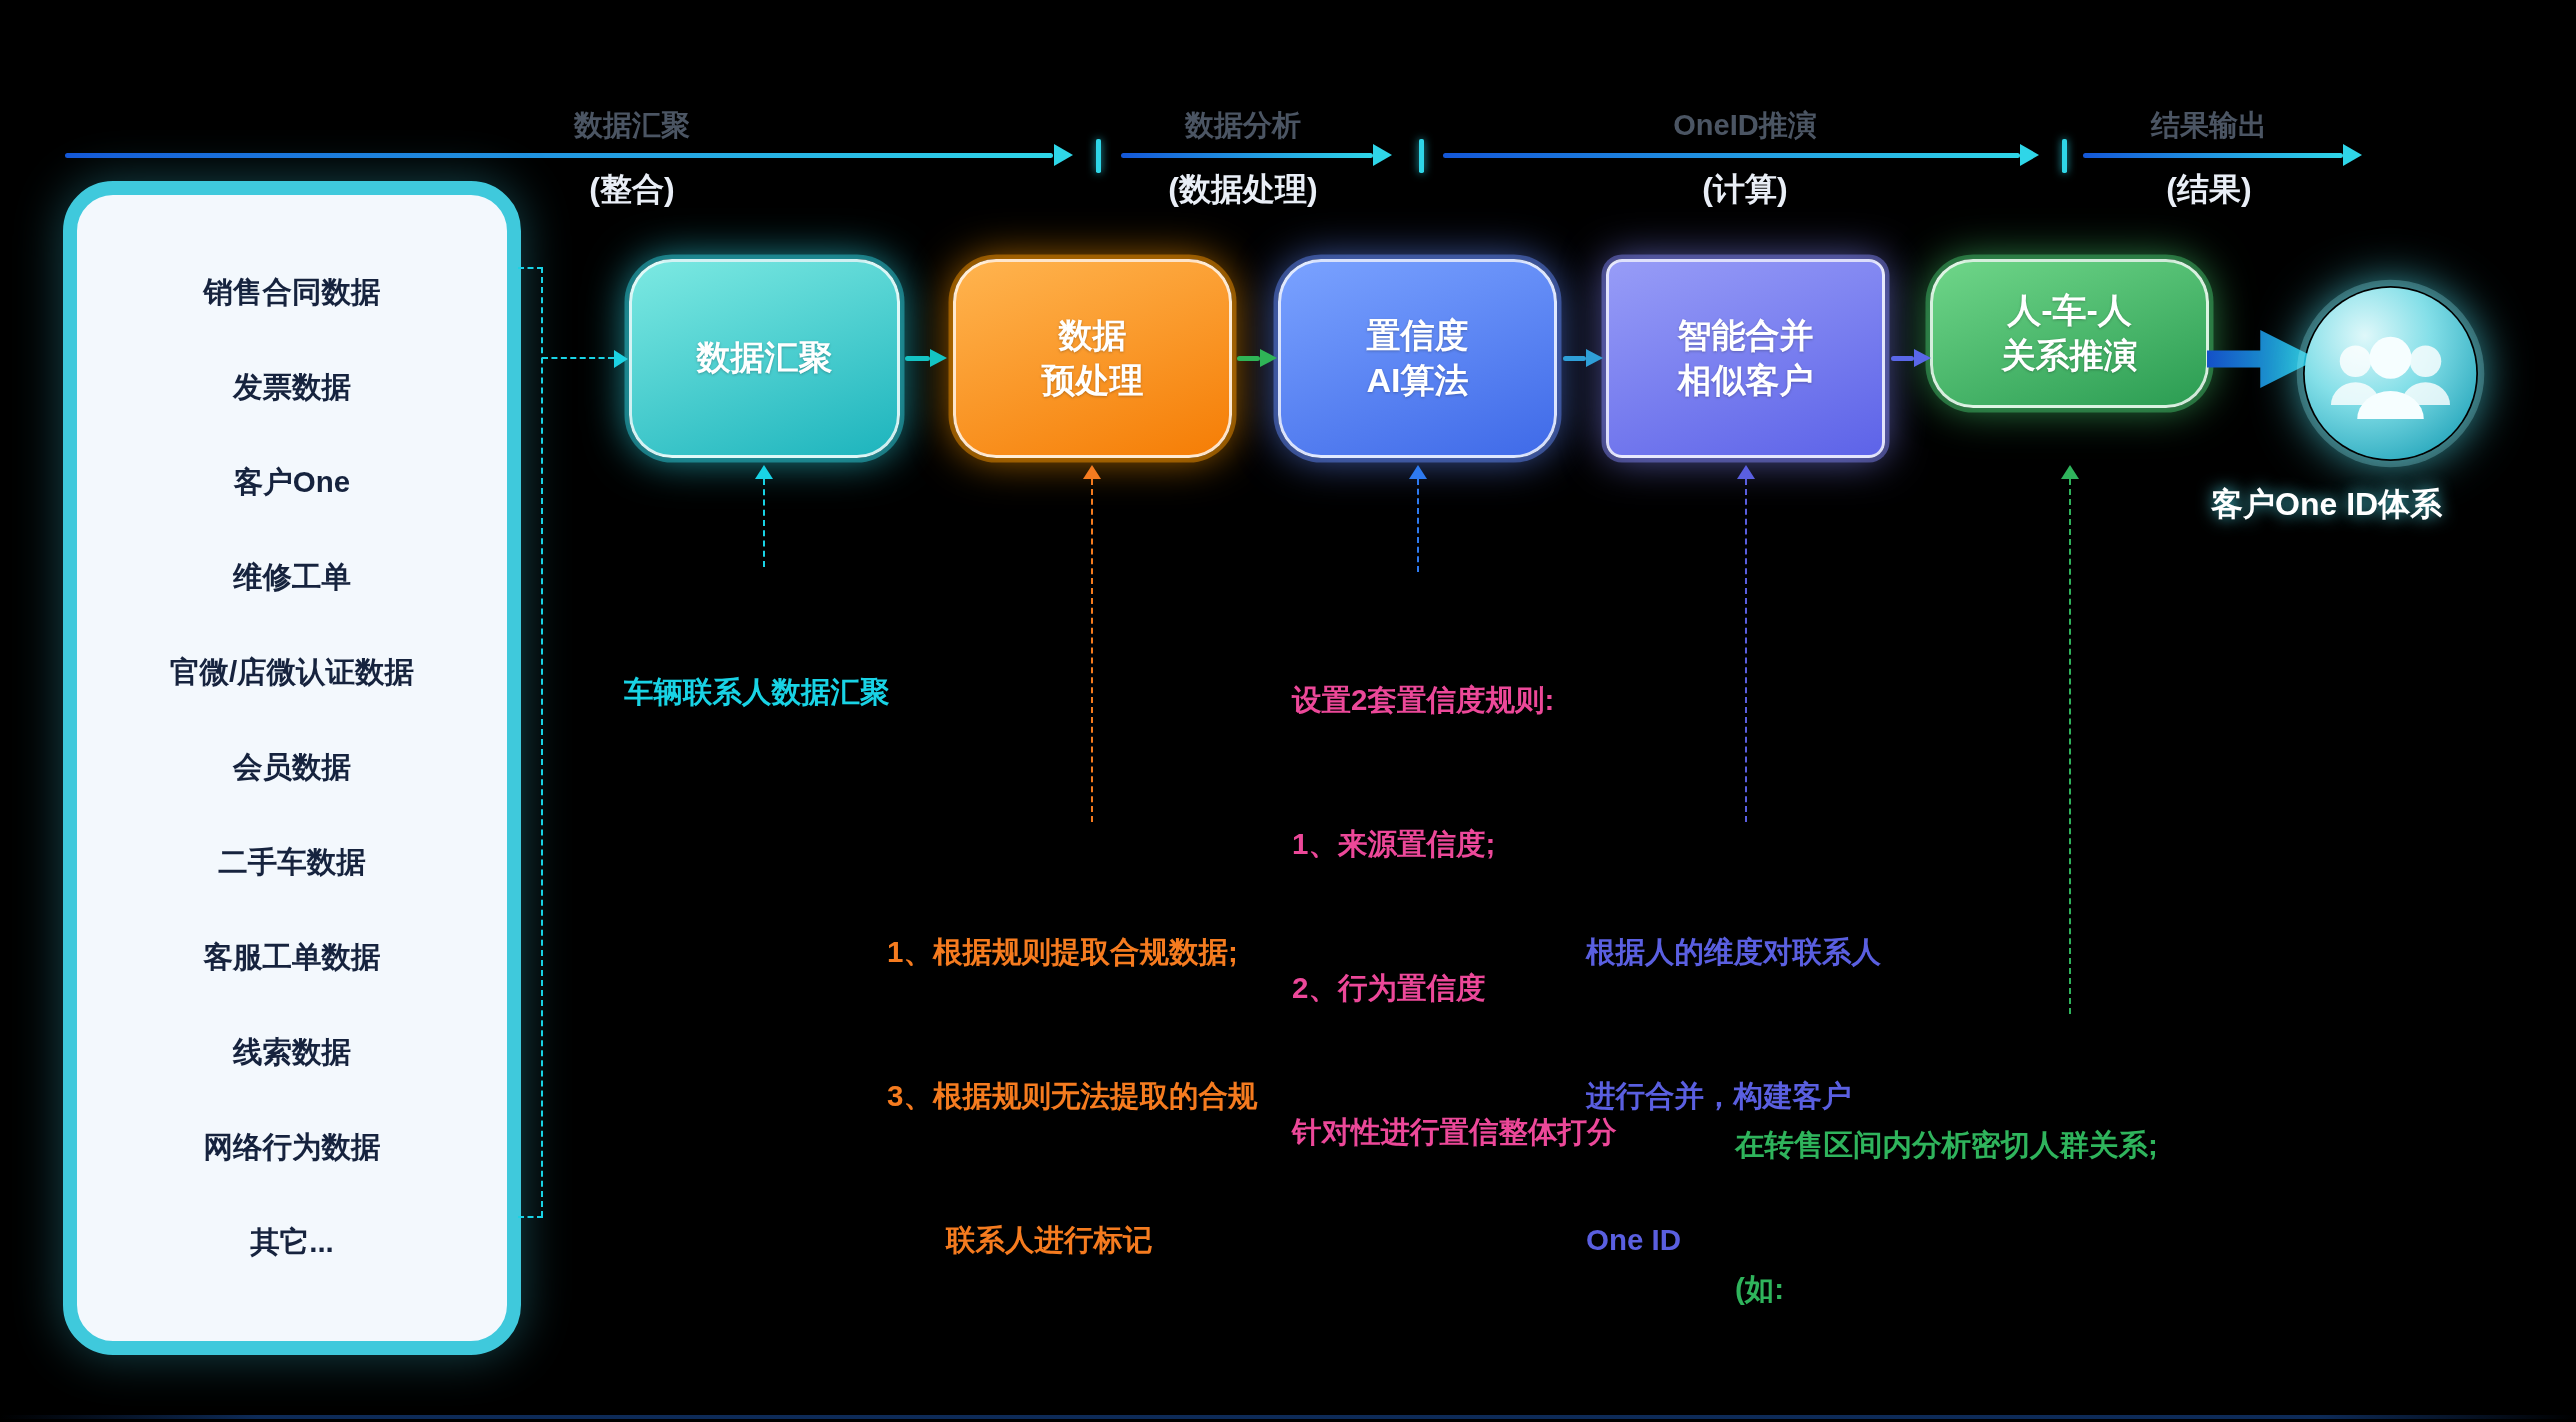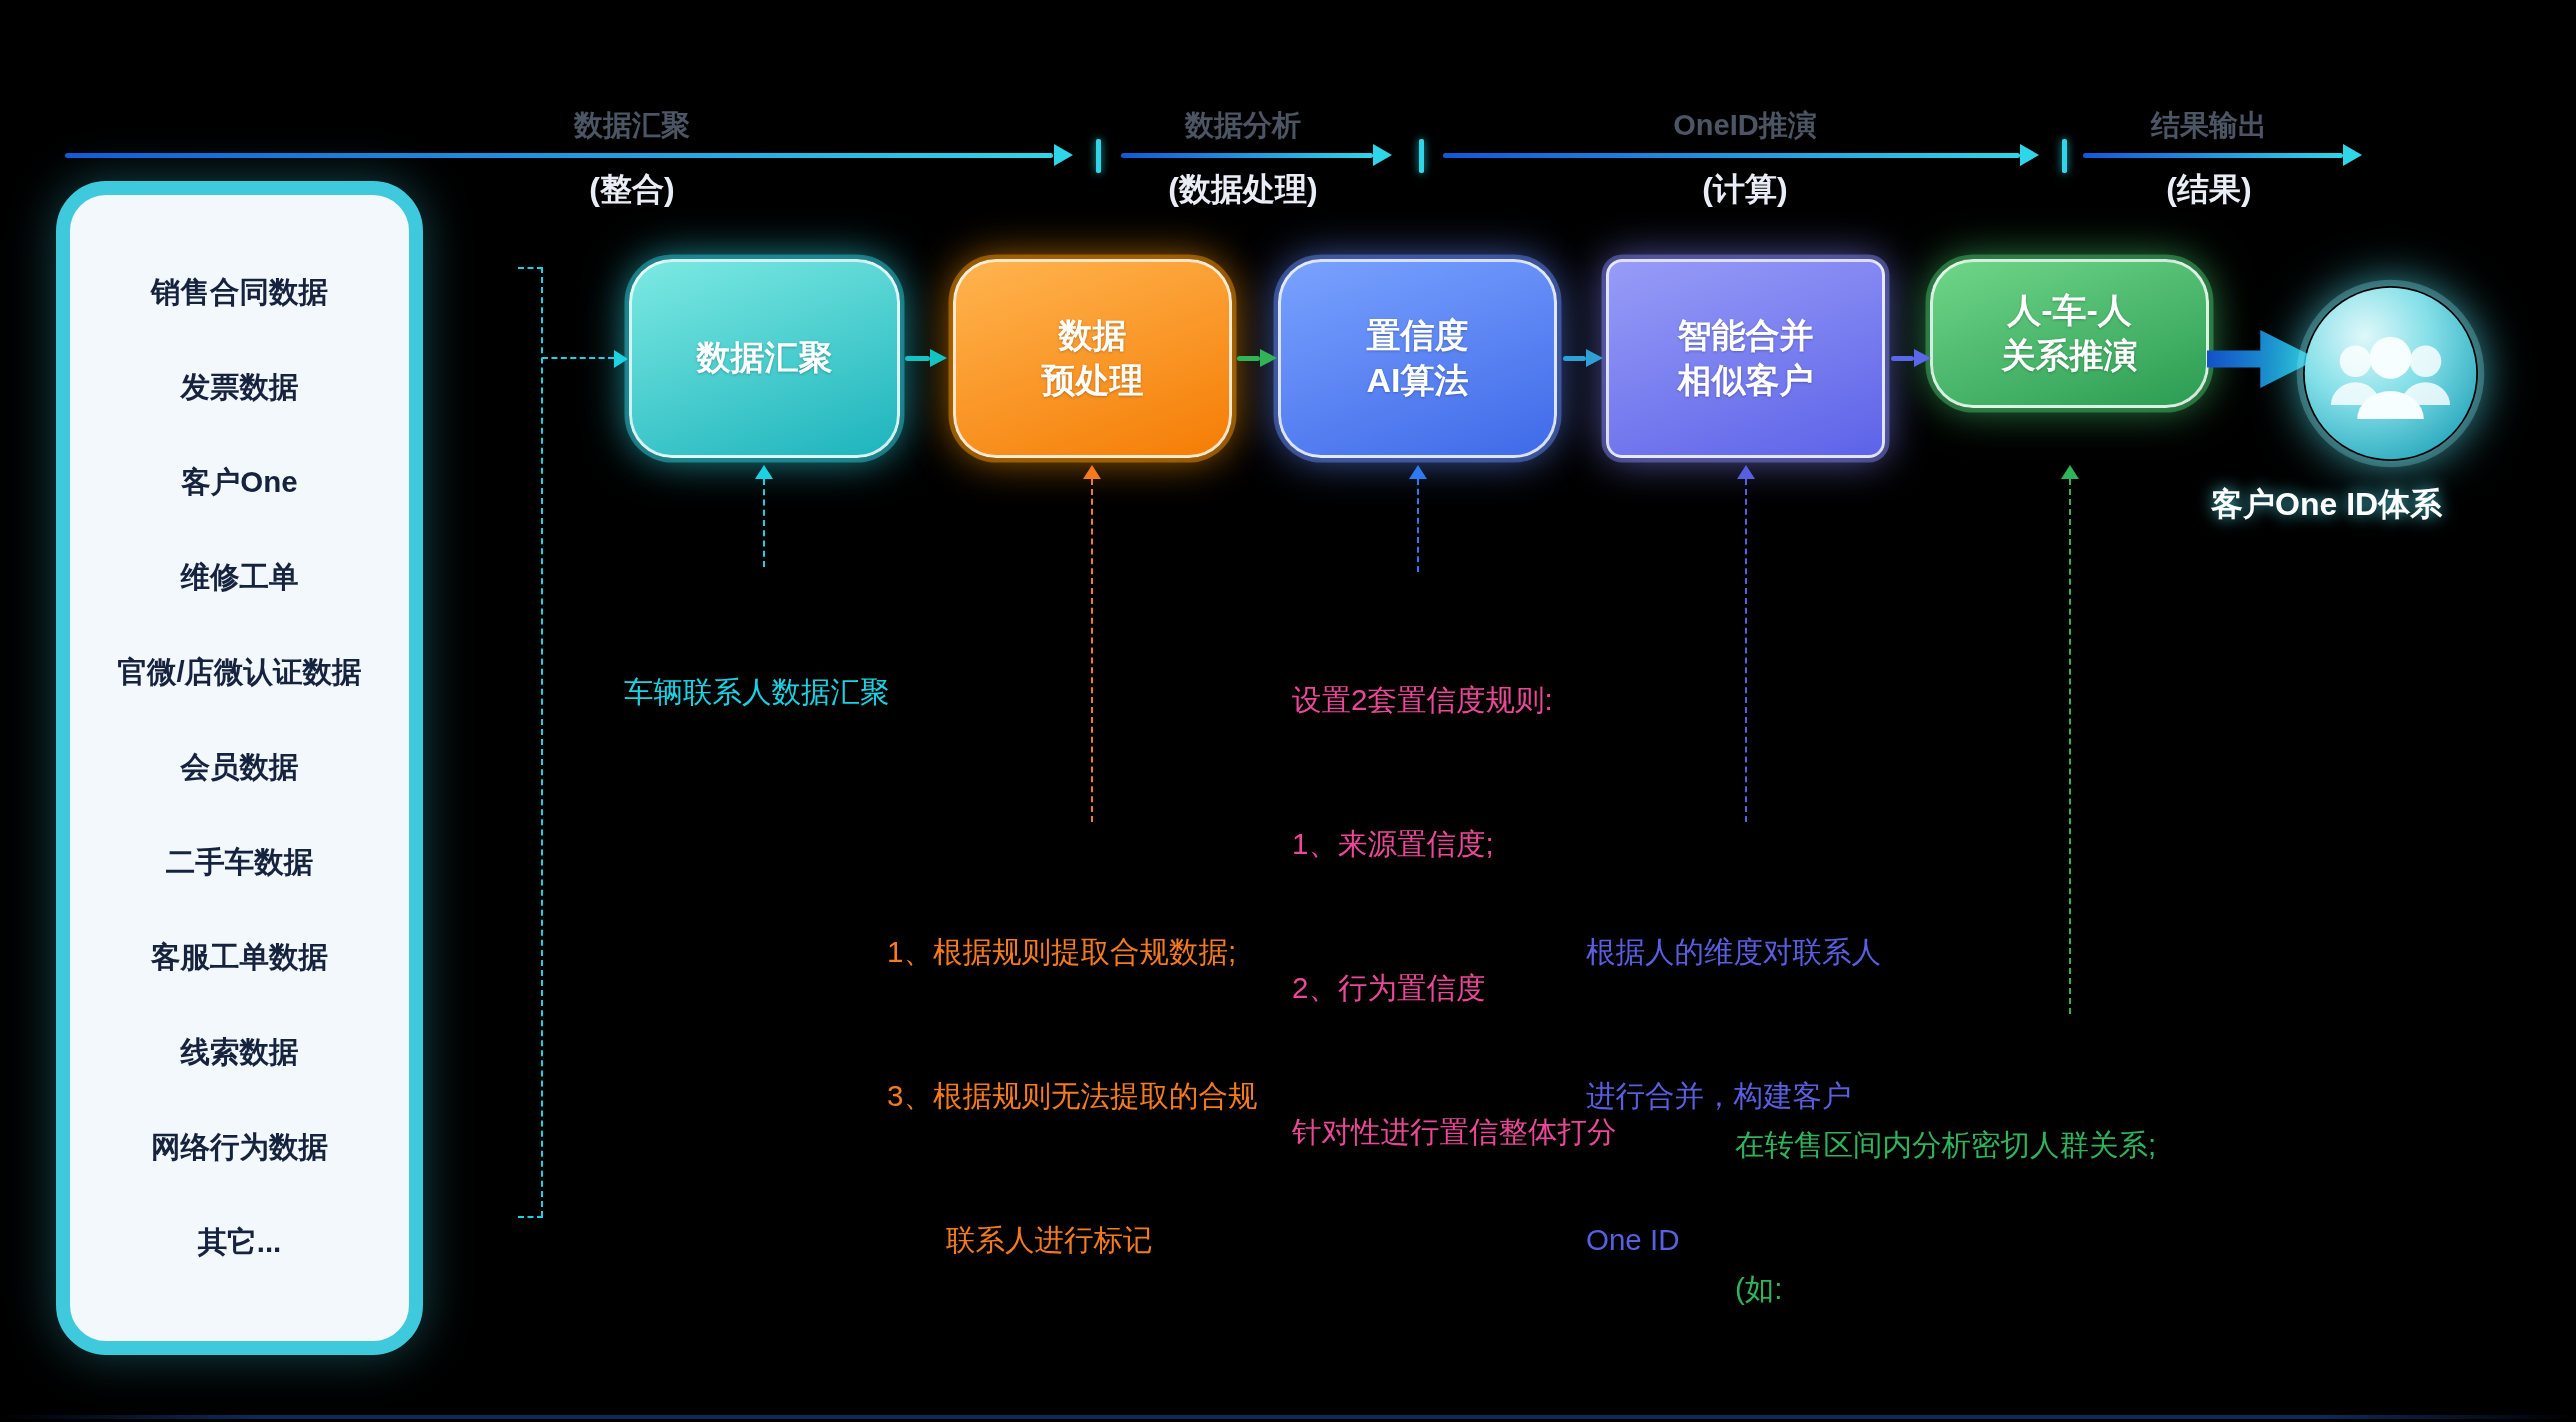--- a/index.html
+++ b/index.html
@@ -43,21 +43,21 @@
   .aline { height:5.4px; border-radius:2.7px; }
   .ahead { width:0; height:0; border-top:9.8px solid transparent; border-bottom:9.8px solid transparent; border-left:17px solid; }
 
   .big-arrow {
     width:111px; height:66px;
     background:linear-gradient(90deg,#1450c8,#1fc0d0);
     clip-path:polygon(0 37%, 48% 37%, 48% 6%, 100% 50%, 48% 94%, 48% 63%, 0 63%);
   }
 
   
-  .note { font-weight:400; font-size:29.5px; line-height:48px; white-space:pre; }
+  .note { font-weight:700; font-size:29.5px; line-height:48px; white-space:pre; }
 
   
   .result-circle { width:175px; height:175px; border-radius:50%;
     box-shadow:0 0 49px rgba(80,220,235,.85), 0 0 0 6.3px rgba(170,240,248,.28); }
   .result-label { font-size:32px; font-weight:700; color:#ffffff; text-align:left;
     text-shadow:0 0 16px rgba(80,220,235,.9); }
 
   .bottom-line { height:3.6px;
     background:linear-gradient(90deg, rgba(18,60,140,0), rgba(30,95,195,.45) 10%, rgba(30,95,195,.45) 90%, rgba(18,60,140,0)); }
 </style>
@@ -84,21 +84,21 @@
   <div class="abs sep" style="left:2062px;top:139px;"></div>
 
   <div class="abs hline" style="left:2083px;top:153px;width:260px;"></div>
   <div class="abs hhead" style="left:2343px;top:144px;"></div>
 
   <div class="abs phase-sub" style="left:632px;top:168px;">(整合)</div>
   <div class="abs phase-sub" style="left:1243px;top:168px;">(数据处理)</div>
   <div class="abs phase-sub" style="left:1745px;top:168px;">(计算)</div>
   <div class="abs phase-sub" style="left:2209px;top:168px;">(结果)</div>
 
-  <div class="abs panel" style="left:56px;top:181px;width:367px;height:1174px;">
+  <div class="abs panel" style="left:63px;top:181px;width:458px;height:1174px;">
     <div class="panel-item">销售合同数据</div>
     <div class="panel-item">发票数据</div>
     <div class="panel-item">客户One</div>
     <div class="panel-item">维修工单</div>
     <div class="panel-item">官微/店微认证数据</div>
     <div class="panel-item">会员数据</div>
     <div class="panel-item">二手车数据</div>
     <div class="panel-item">客服工单数据</div>
     <div class="panel-item">线索数据</div>
     <div class="panel-item">网络行为数据</div>

